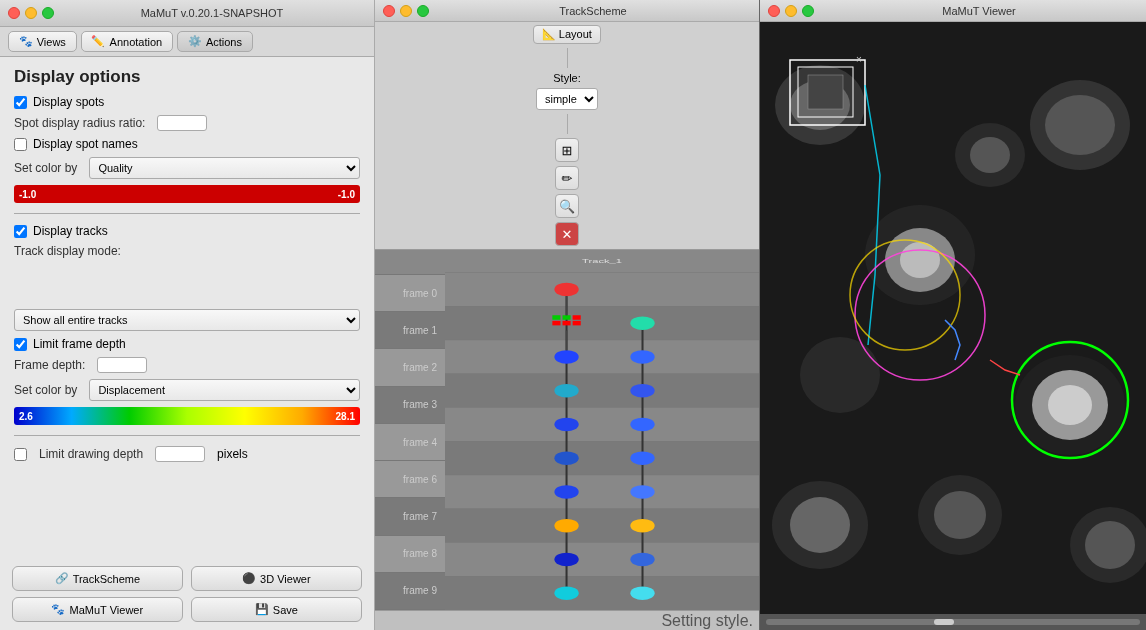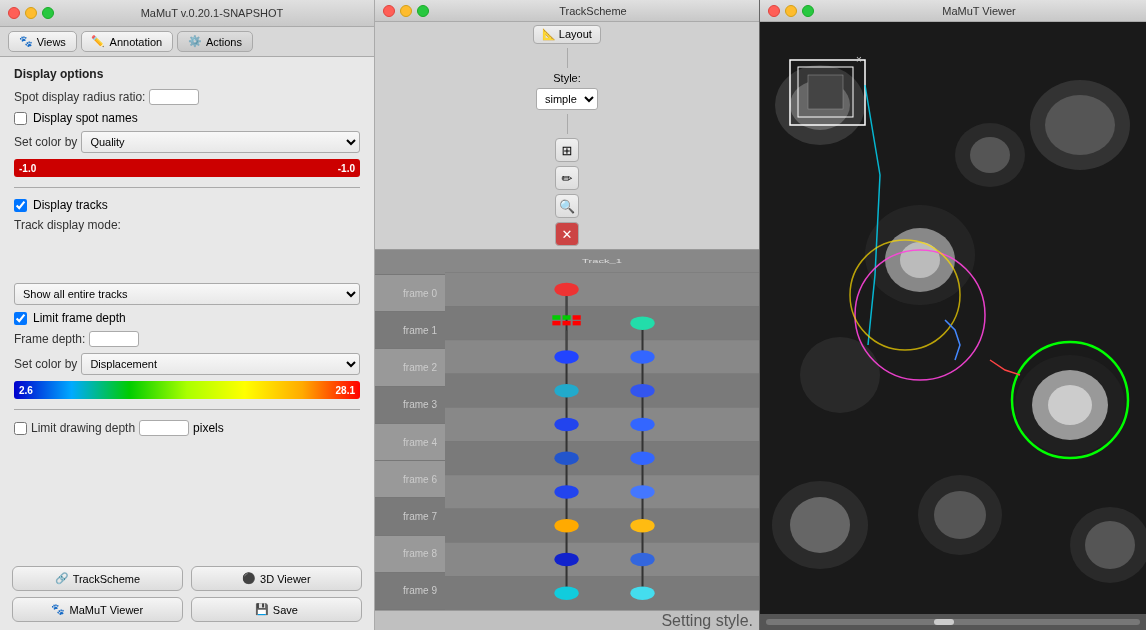--- a/index.html
+++ b/index.html
@@ -63,31 +63,31 @@
     .tab-btn.active {
       background: linear-gradient(to bottom, #ddd, #c8c8c8);
     }
 
     .panel-content {
       padding: 10px 14px;
       flex: 1;
       overflow-y: auto;
     }
     .section-title {
-      font-size: 12px;
+      font-size: 17px;
       font-weight: 600;
       margin-bottom: 8px;
       color: #222;
     }
     .checkbox-row {
       display: flex; align-items: center; gap: 6px;
       margin-bottom: 6px;
     }
     .field-row {
-      display: flex; align-items: center; gap: 4px;
+      display: flex; align-items: center; gap: 12px;
       margin-bottom: 6px;
     }
     .field-label { color: #333; white-space: nowrap; }
     .text-input {
       border: 1px solid #aaa;
       background: white;
       border-radius: 3px;
       padding: 1px 4px;
       font-size: 11px;
       width: 50px;
@@ -309,20 +309,24 @@
     </button>
     <button class="tab-btn active">
       <span>⚙️</span>
       <span>Actions</span>
     </button>
   </div>
 
   <div class="panel-content">
     <div class="section-title">Display options</div>
 
+    <div class="checkbox-row">
+      <input type="checkbox" checked="" style="">
+      <span>Display spots</span>
+    </div>
 
     <div class="field-row">
       <span class="field-label">Spot display radius ratio:</span>
       <input type="text" class="text-input" style="">
     </div>
 
     <div class="checkbox-row">
       <input type="checkbox" style="">
       <span>Display spot names</span>
     </div>

